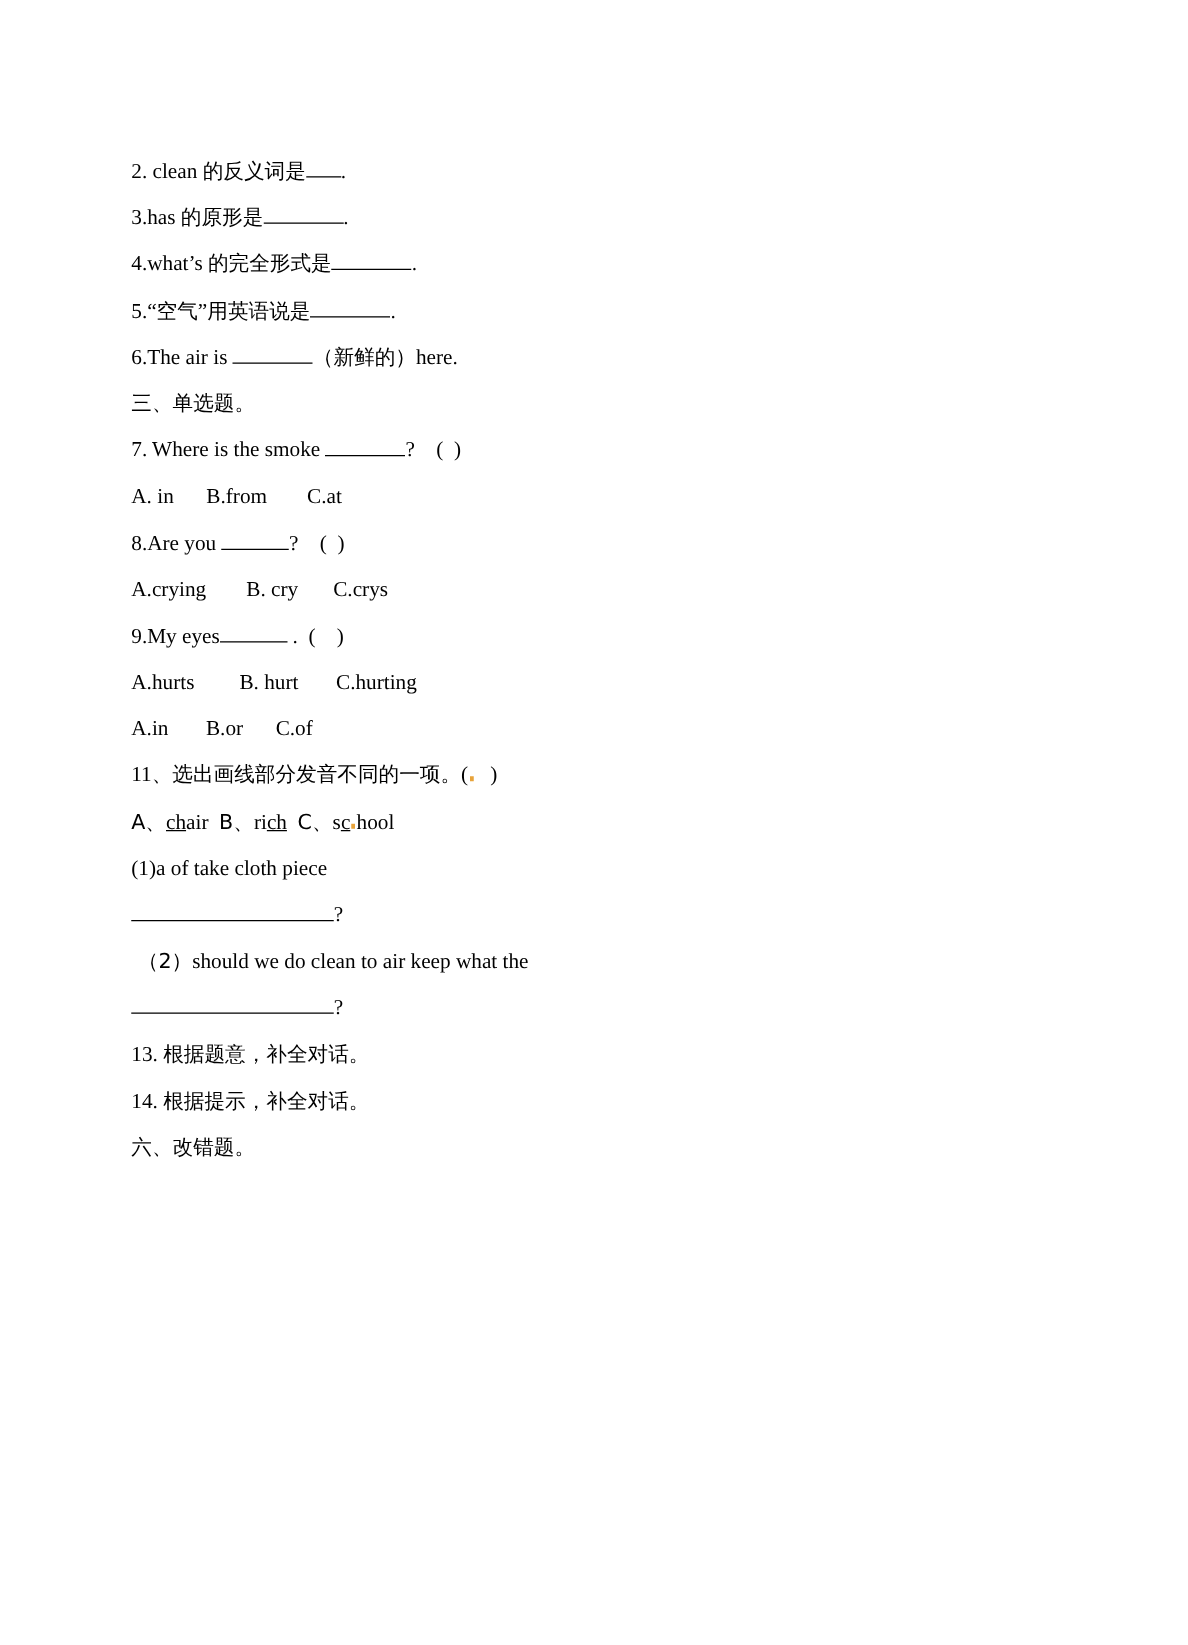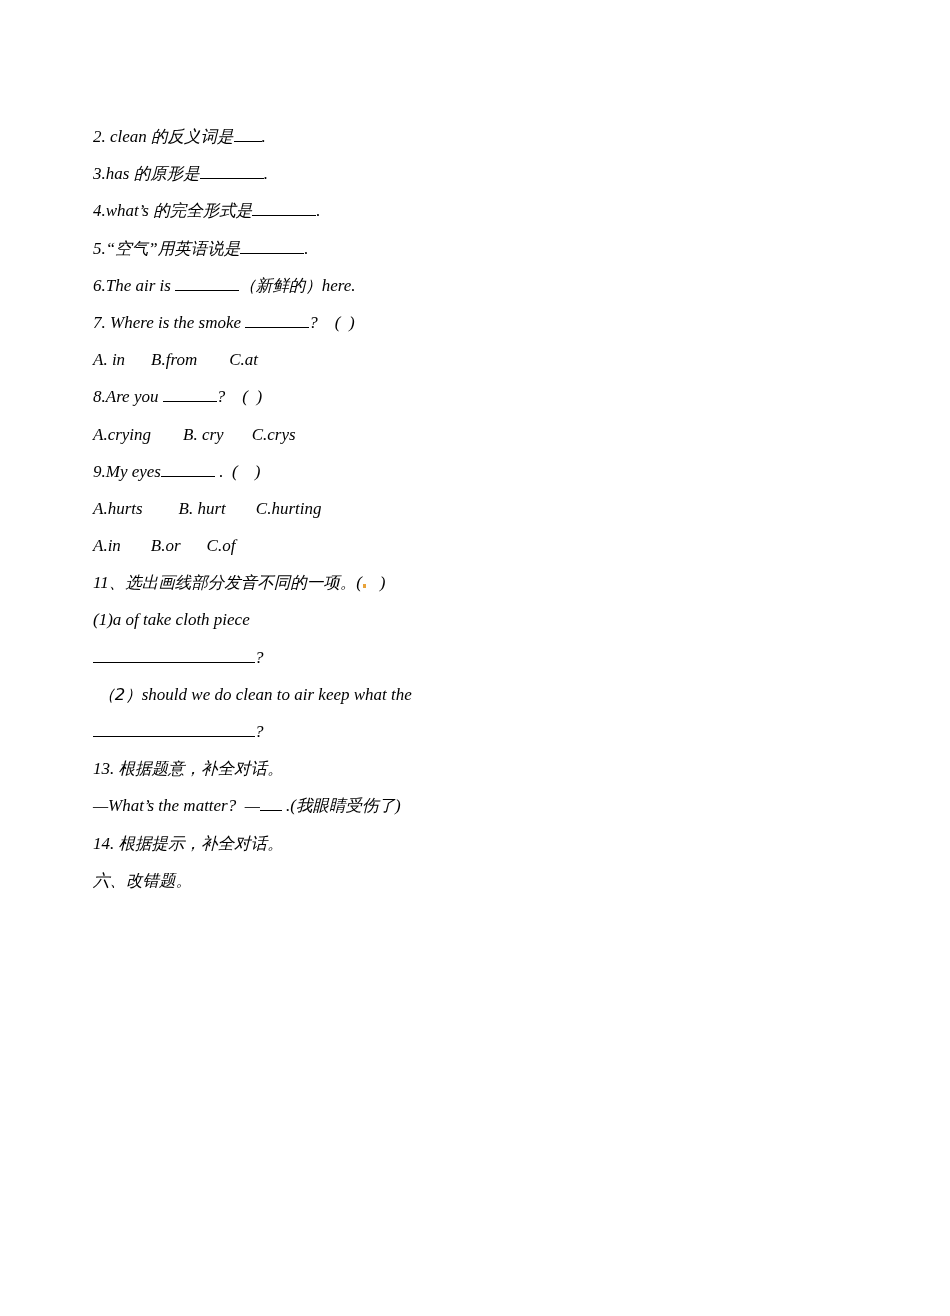--- a/index.html
+++ b/index.html
@@ -10,24 +10,23 @@
     body {
       width: 950px;
       height: 1316px;
       position: relative;
       overflow: hidden;
       font-family: "Liberation Serif", "DejaVu Serif", serif;
       color: #000000;
     }
     .page {
       position: absolute;
-      left: 93px;
+      left: 105px;
       top: 124px;
       width: 780px;
-      font-style: italic;
     }
     .line {
       height: 37.2px;
       line-height: 26px;
       font-size: 17px;
       white-space: pre;
     }
     .cjk {
       font-family: "DejaVu Sans", sans-serif;
       font-size: 16.5px;
@@ -64,41 +63,42 @@
   <div class="line"><span>2. clean </span><span class="cjk">的反义词是</span><span class="blank" style="width:28px"></span><span>.</span></div>
 
   <div class="line"><span>3.has </span><span class="cjk">的原形是</span><span class="blank" style="width:64px"></span><span>.</span></div>
 
   <div class="line"><span>4.what’s </span><span class="cjk">的完全形式是</span><span class="blank" style="width:64px"></span><span>.</span></div>
 
   <div class="line"><span>5.“</span><span class="cjk">空气</span><span>”</span><span class="cjk">用英语说是</span><span class="blank" style="width:64px"></span><span>.</span></div>
 
   <div class="line"><span>6.The air is </span><span class="blank" style="width:64px"></span><span class="cjk">（新鲜的）</span><span>here.</span></div>
 
+  <div class="line cjk">三、单选题。</div>
 
   <div class="line"><span>7. Where is the smoke </span><span class="blank" style="width:64px"></span><span>?　(  )</span></div>
   <div class="line"><span>A. in</span><span style="display:inline-block;width:26px"></span><span>B.from</span><span style="display:inline-block;width:32px"></span><span>C.at</span></div>
 
   <div class="line"><span>8.Are you </span><span class="blank" style="width:54px"></span><span>?　(  )</span></div>
   <div class="line"><span>A.crying</span><span style="display:inline-block;width:32px"></span><span>B. cry</span><span style="display:inline-block;width:28px"></span><span>C.crys</span></div>
 
   <div class="line"><span>9.My eyes</span><span class="blank" style="width:54px"></span><span> .  (    )</span></div>
   <div class="line"><span>A.hurts</span><span style="display:inline-block;width:36px"></span><span>B. hurt</span><span style="display:inline-block;width:30px"></span><span>C.hurting</span></div>
 
   <div class="line"><span>A.in</span><span style="display:inline-block;width:30px"></span><span>B.or</span><span style="display:inline-block;width:26px"></span><span>C.of</span></div>
 
   <div class="line"><span>11</span><span class="cjk">、选出画线部分发音不同的一项。</span><span>(</span><span class="mark"></span><span>   )</span></div>
+  <div class="line"><span class="cjk">A、</span><span class="ul">ch</span><span>air</span><span>  </span><span class="cjk">B、</span><span>ri</span><span class="ul">ch</span><span>  </span><span class="cjk">C、</span><span>s</span><span class="ul">c</span><span class="mark"></span><span>hool</span></div>
 
 
   <div class="line">(1)a of take cloth piece</div>
   <div class="line"><span class="long-blank"></span><span>?</span></div>
   <div class="line"><span class="cjk"> （2）</span><span>should we do clean to air keep what the</span></div>
   <div class="line"><span class="long-blank"></span><span>?</span></div>
 
 
   <div class="line"><span>13. </span><span class="cjk">根据题意，补全对话。</span></div>
-  <div class="line"><span>—What’s the matter?  —</span><span class="blank" style="width:22px"></span><span> .(</span><span class="cjk">我眼睛受伤了</span><span>)</span></div>
 
   <div class="line"><span>14. </span><span class="cjk">根据提示，补全对话。</span></div>
 
   <div class="line cjk">六、改错题。</div>
 
 </div>
 
 </body></html>

